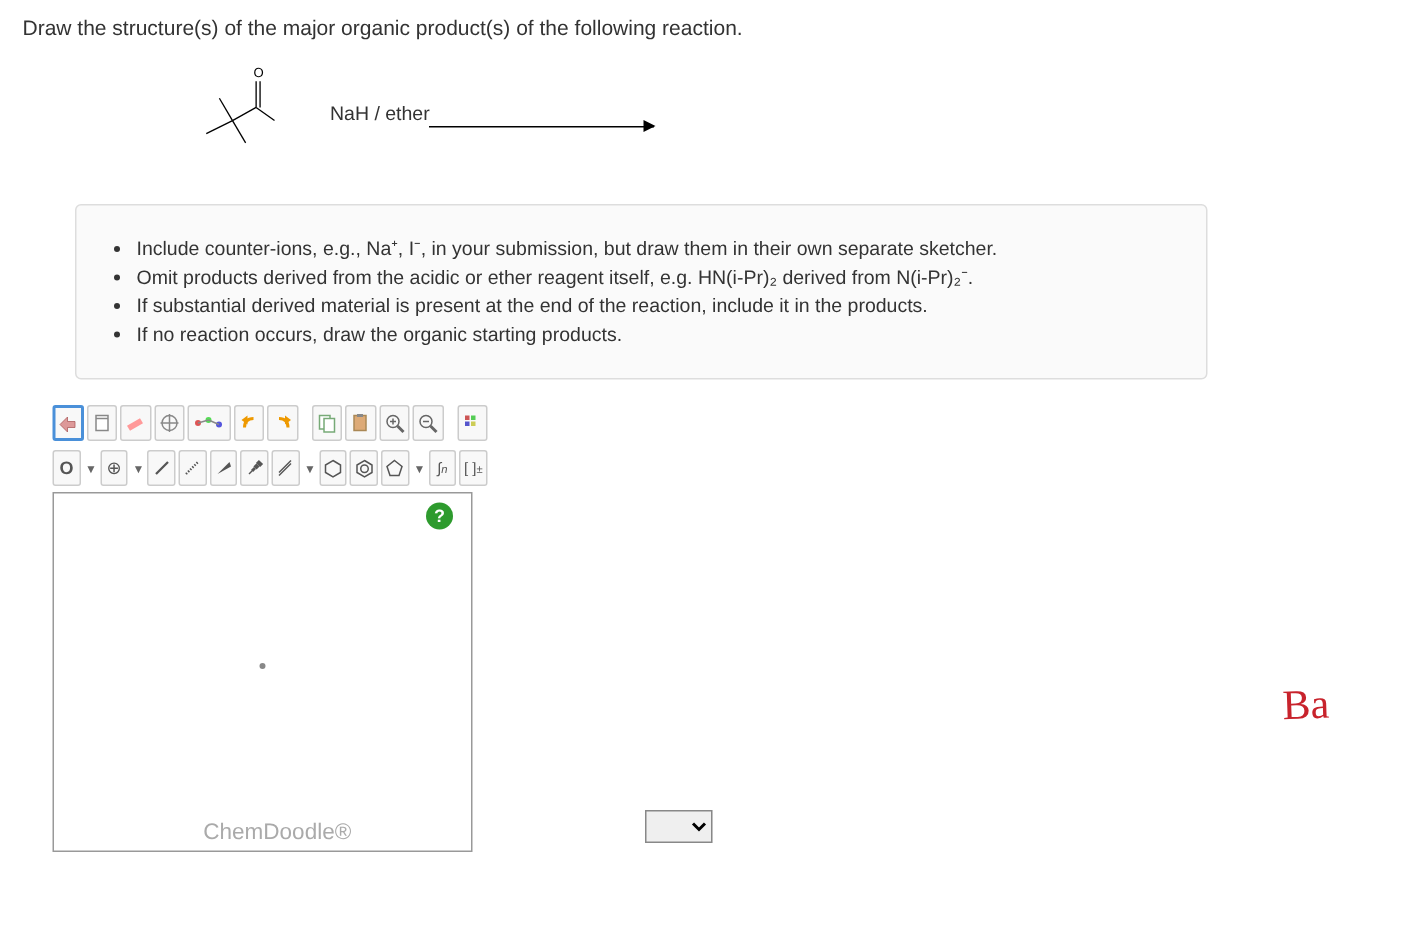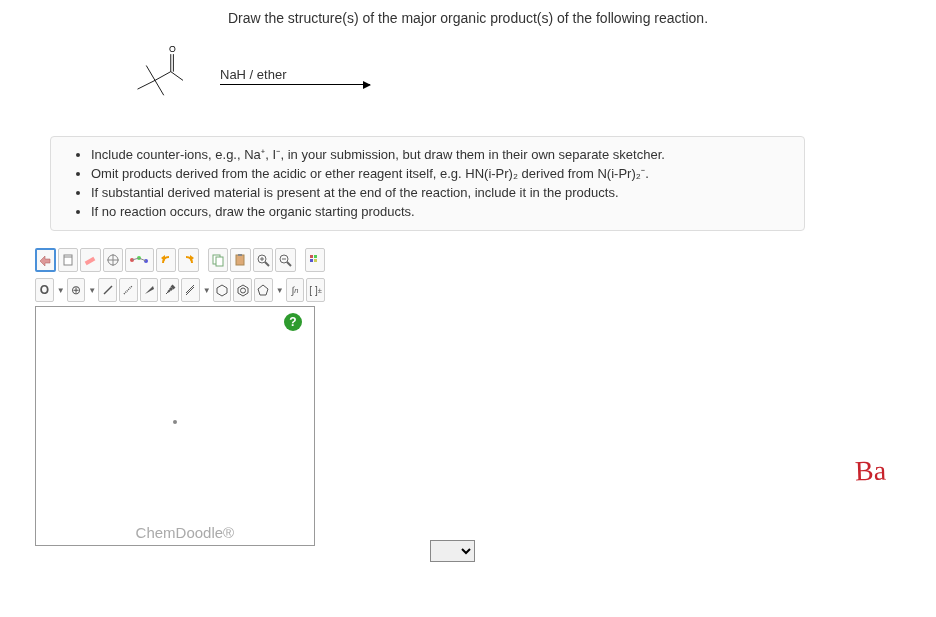--- a/index.html
+++ b/index.html
@@ -8,40 +8,39 @@
       font-size: 13px;
       width: 936px;
       height: 617px;
       background: #fff;
       position: relative;
       color: #333;
     }
     .question-text {
       padding: 10px 15px 5px 15px;
       font-size: 14px;
-      text-align: center;
     }
     .reaction-block {
       display: flex;
       align-items: center;
       gap: 30px;
       padding: 10px 0 10px 120px;
     }
     .molecule-svg { width: 70px; height: 70px; }
-    .reagent-arrow { display: flex; flex-direction: column; align-items: flex-start; }
+    .reagent-arrow { display: flex; align-items: flex-end; }
     .reagent-text { font-size: 13px; margin-bottom: 2px; }
     .arrow-line { width: 150px; border-bottom: 1px solid #000; position: relative; }
     .arrow-line::after {
       content: ''; position: absolute; right: -1px; top: -3.5px;
       width: 0; height: 0; border-left: 8px solid #000;
       border-top: 4px solid transparent; border-bottom: 4px solid transparent;
     }
     .instructions-box {
       margin: 15px 25px 15px 50px;
-      padding: 9px 18px;
+      padding: 20px 18px;
       border: 1px solid #ddd;
       border-radius: 4px;
       background: #fafafa;
       max-width: 755px;
     }
     .instructions-box ul { list-style: disc; padding-left: 22px; }
     .instructions-box li { line-height: 1.45; font-size: 13px; }
     .sketcher-wrap {
       margin: 10px 0 0 35px;
       width: 290px;

